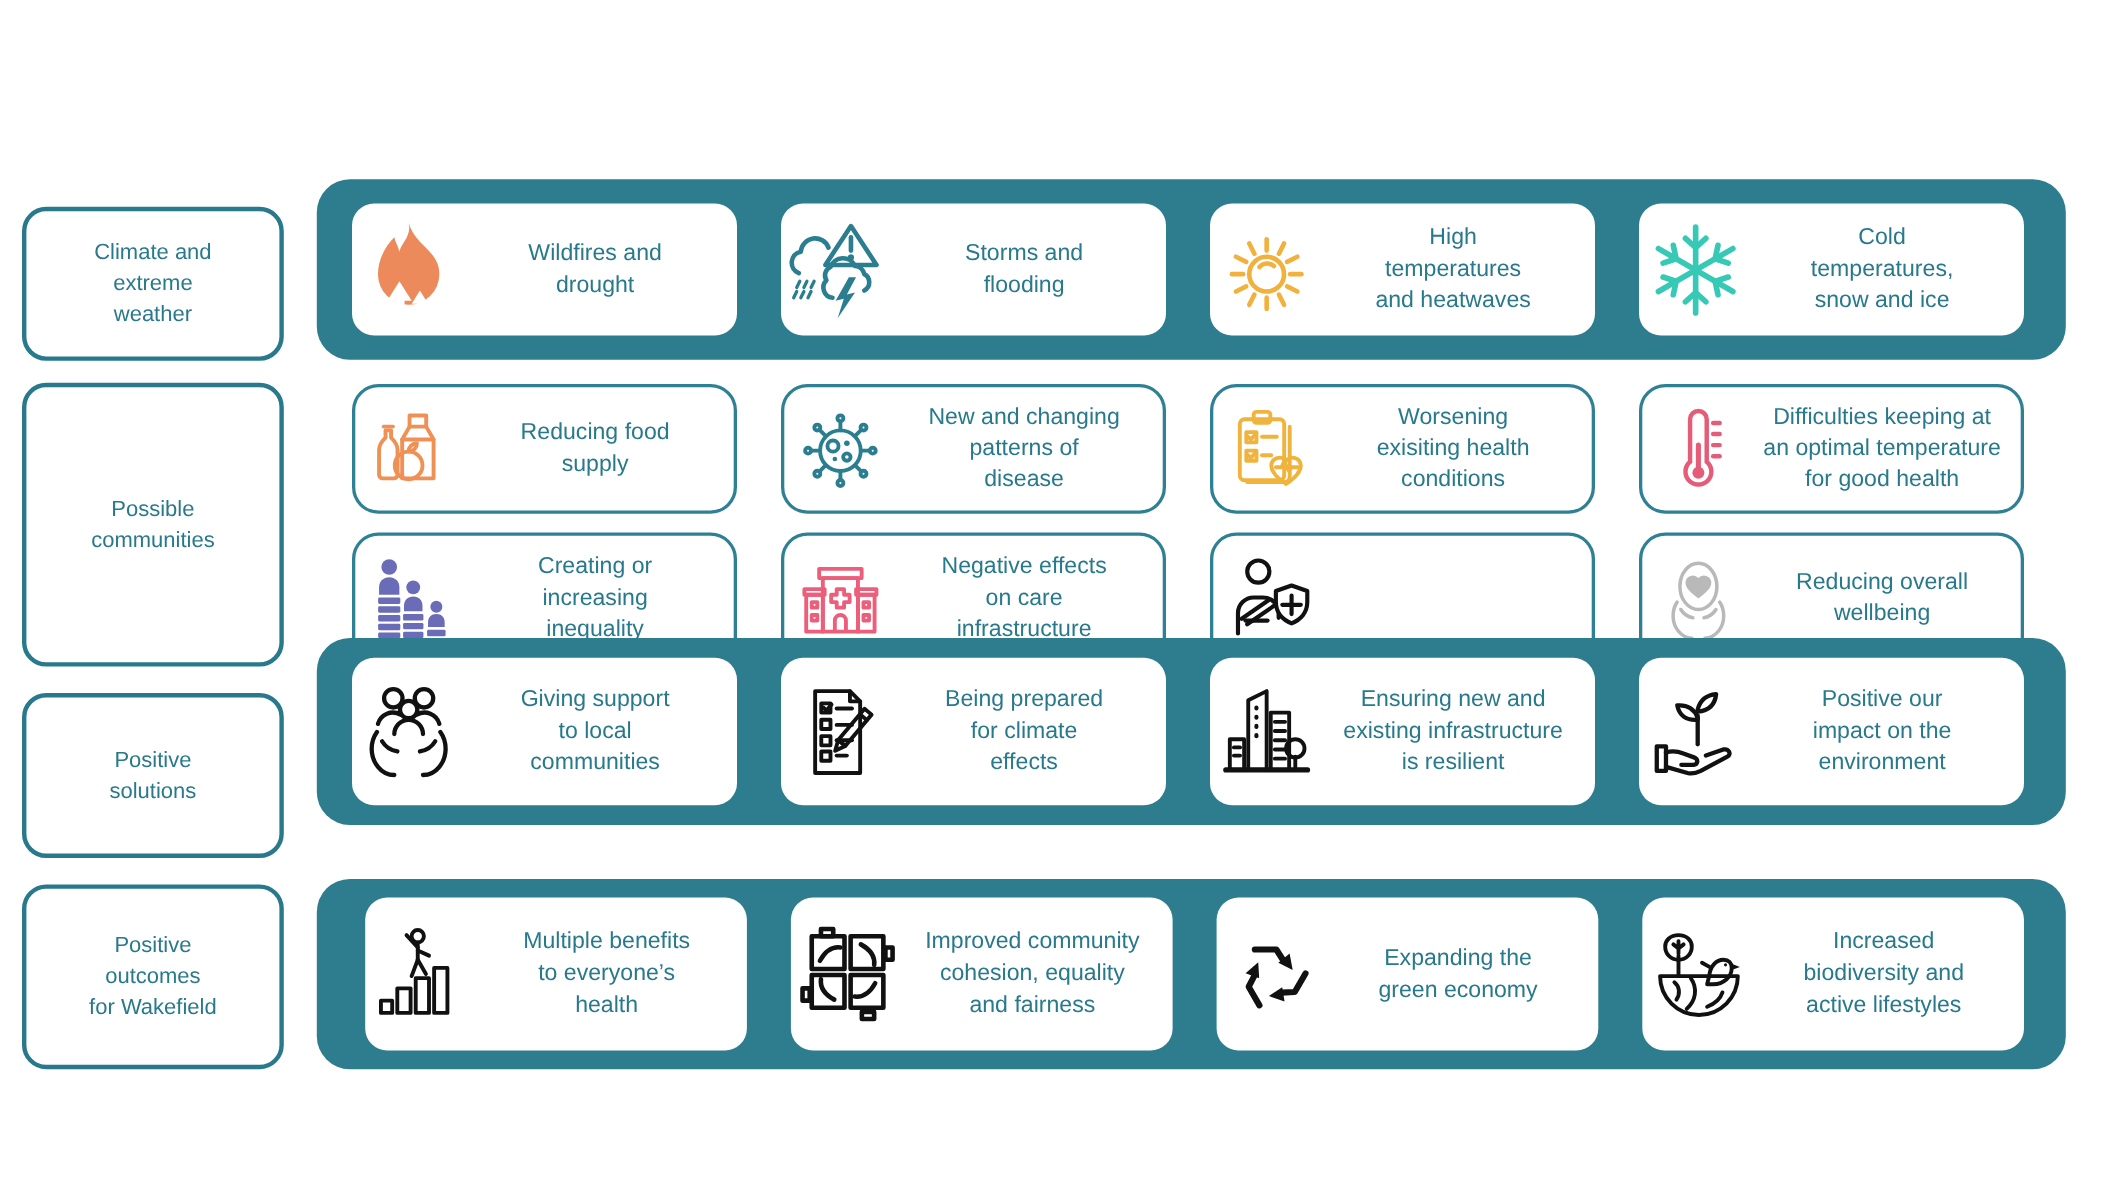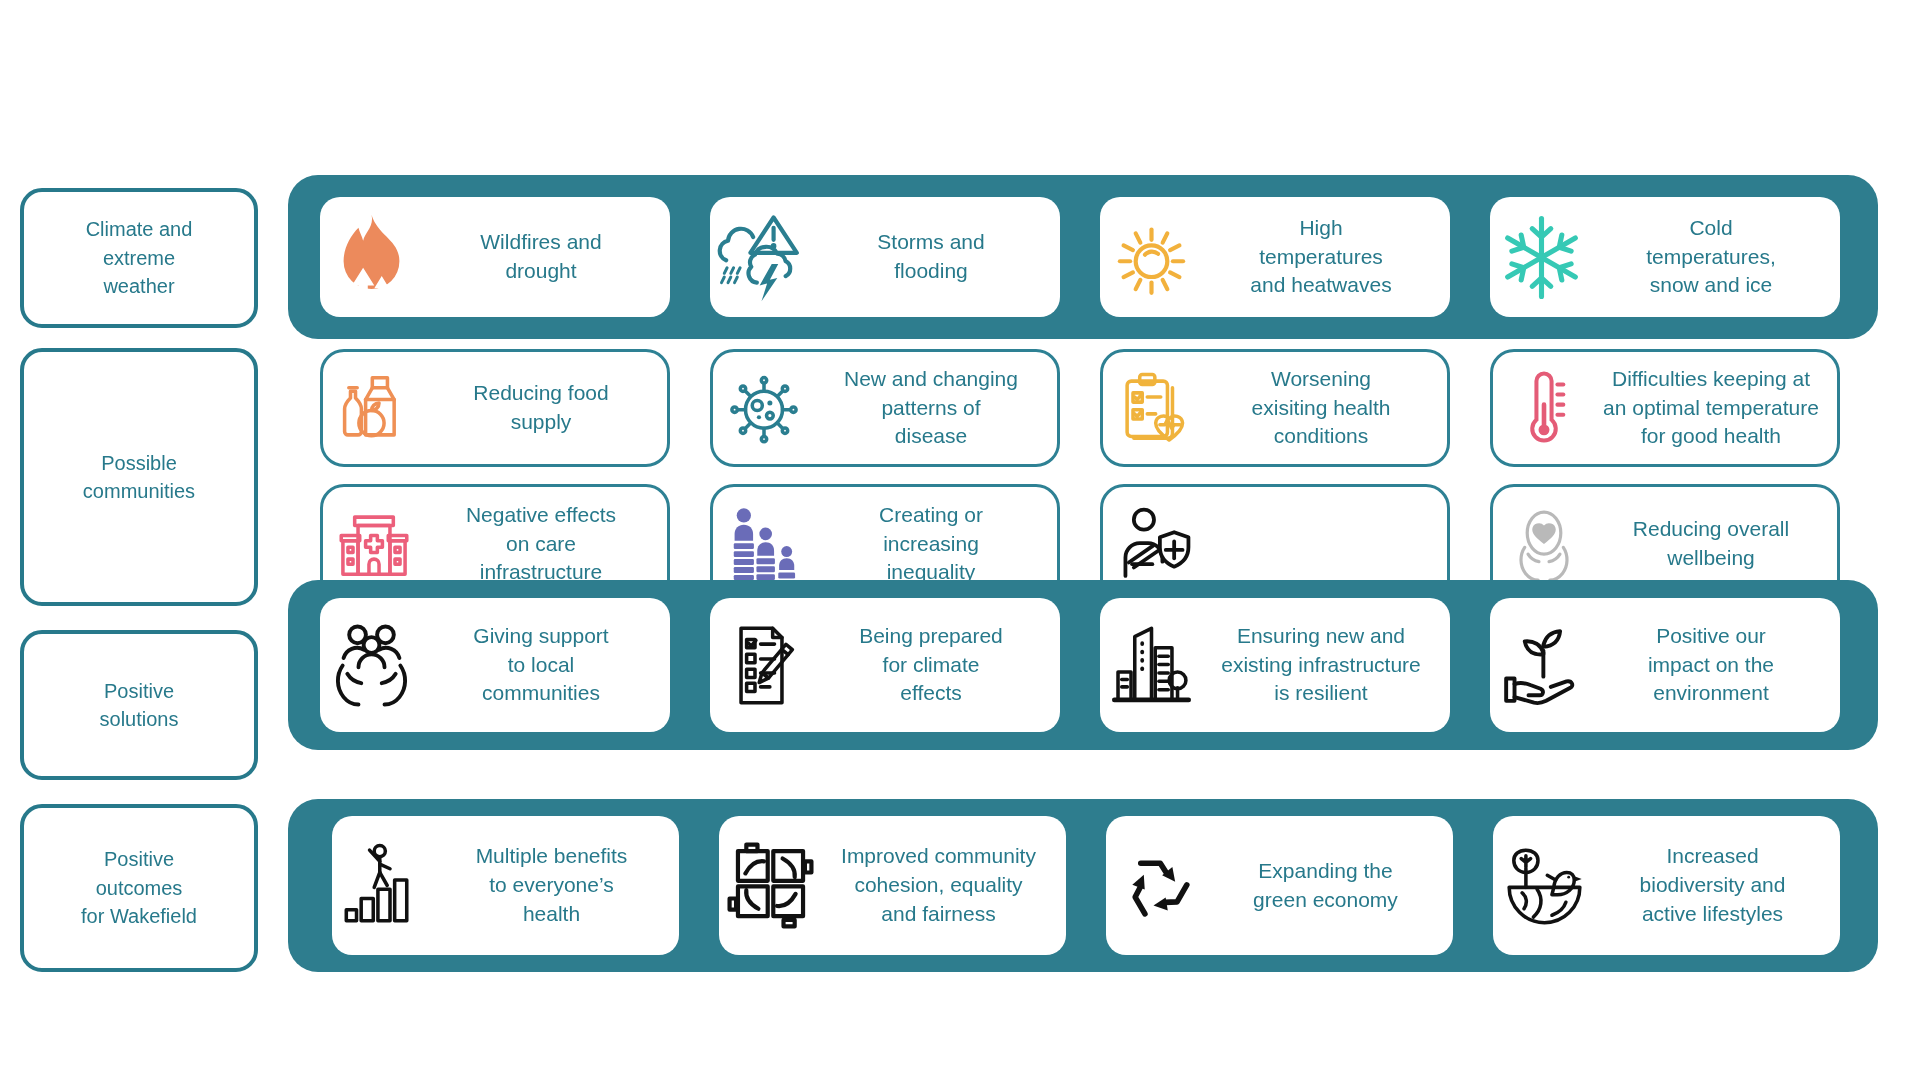--- a/index.html
+++ b/index.html
@@ -20,21 +20,21 @@
     max-width:200px;
   }
   .lb1{top:188px;height:140px;}
   .lb2{top:348px;height:258px;}
   .lb3{top:630px;height:150px;}
   .lb4{top:804px;height:168px;}
 
   
   .band{position:absolute;left:288px;width:1590px;border-radius:30px;box-sizing:border-box;}
   .band.teal{background:#2e7d8e;}
-  .b1{top:175px;height:164px;padding:22px 38px 22px 32px;}
+  .b1{top:163px;height:164px;padding:22px 38px 22px 32px;}
   .b2{top:348px;height:258px;padding:1px 0 0 0;display:flex;flex-direction:column;gap:17px;}
   .b3{top:580px;height:170px;padding:18px 38px 18px 32px;}
   .b4{top:799px;height:173px;padding:17px 38px 17px 44px;}
 
   .card-row{display:flex;gap:40px;height:100%;}
   .b2 .card-row{height:118px;padding:0 38px 0 32px;}
   .b2 .card-row:last-child{height:120px;}
 
   .card{
     flex:1;background:#fff;border-radius:20px;display:flex;align-items:center;
@@ -259,43 +259,20 @@
           </div>
           <div class="card-text">
             <span class="line">Difficulties keeping at</span>
             <span class="line">an optimal temperature</span>
             <span class="line">for good health</span>
           </div>
         </div>
       </div>
     <div class="card-row">
         <div class="card">
-          <div class="icon-wrap" style="color: rgb(236, 95, 123);">
-            <svg viewBox="0 0 100 100" fill="none" stroke="currentColor" stroke-width="4.2" stroke-linejoin="round">
-              <rect x="31" y="28" width="38" height="58"></rect>
-              <rect x="27" y="18" width="46" height="10"></rect>
-              <path d="M46 40h8v6h6v8h-6v6h-8v-6h-6v-8h6z"></path>
-              <path d="M44 86V74a6 6 0 0 1 12 0v12"></path>
-              <rect x="13" y="46" width="18" height="40"></rect>
-              <rect x="69" y="46" width="18" height="40"></rect>
-              <rect x="11" y="40" width="22" height="6"></rect>
-              <rect x="67" y="40" width="22" height="6"></rect>
-              <rect x="19" y="54" width="6" height="6"></rect>
-              <rect x="19" y="68" width="6" height="6"></rect>
-              <rect x="75" y="54" width="6" height="6"></rect>
-              <rect x="75" y="68" width="6" height="6"></rect>
-            </svg>
-          </div>
-          <div class="card-text">
-            <span class="line">Negative effects</span>
-            <span class="line">on care</span>
-            <span class="line">infrastructure</span>
-          </div>
-        </div>
-        <div class="card">
           <div class="icon-wrap" style="color: rgb(106, 108, 184);">
             <svg viewBox="0 0 100 100" fill="currentColor" stroke="none">
               <circle cx="26" cy="16" r="8.5"></circle>
               <path d="M26 27c6.5 0 11 4.5 11 11v8H15v-8c0-6.5 4.5-11 11-11z"></path>
               <rect x="14" y="49" width="24" height="7" rx="1.5"></rect>
               <rect x="14" y="58.5" width="24" height="7" rx="1.5"></rect>
               <rect x="14" y="68" width="24" height="7" rx="1.5"></rect>
               <rect x="14" y="77.5" width="24" height="7" rx="1.5"></rect>
               <rect x="14" y="87" width="24" height="6" rx="1.5"></rect>
               <circle cx="52" cy="38" r="7.5"></circle>
@@ -305,20 +282,43 @@
               <rect x="41" y="86" width="22" height="7" rx="1.5"></rect>
               <circle cx="77" cy="59" r="6.5"></circle>
               <path d="M77 67c5.5 0 9 3.5 9 9v5H68v-5c0-5.5 3.5-9 9-9z"></path>
               <rect x="67" y="84" width="20" height="7" rx="1.5"></rect>
             </svg>
           </div>
           <div class="card-text">
             <span class="line">Creating or</span>
             <span class="line">increasing</span>
             <span class="line">inequality</span>
+          </div>
+        </div>
+        <div class="card">
+          <div class="icon-wrap" style="color: rgb(236, 95, 123);">
+            <svg viewBox="0 0 100 100" fill="none" stroke="currentColor" stroke-width="4.2" stroke-linejoin="round">
+              <rect x="31" y="28" width="38" height="58"></rect>
+              <rect x="27" y="18" width="46" height="10"></rect>
+              <path d="M46 40h8v6h6v8h-6v6h-8v-6h-6v-8h6z"></path>
+              <path d="M44 86V74a6 6 0 0 1 12 0v12"></path>
+              <rect x="13" y="46" width="18" height="40"></rect>
+              <rect x="69" y="46" width="18" height="40"></rect>
+              <rect x="11" y="40" width="22" height="6"></rect>
+              <rect x="67" y="40" width="22" height="6"></rect>
+              <rect x="19" y="54" width="6" height="6"></rect>
+              <rect x="19" y="68" width="6" height="6"></rect>
+              <rect x="75" y="54" width="6" height="6"></rect>
+              <rect x="75" y="68" width="6" height="6"></rect>
+            </svg>
+          </div>
+          <div class="card-text">
+            <span class="line">Negative effects</span>
+            <span class="line">on care</span>
+            <span class="line">infrastructure</span>
           </div>
         </div>
         <div class="card">
           <div class="icon-wrap" style="color: rgb(17, 17, 17);">
             <svg viewBox="0 0 100 100" fill="none" stroke="currentColor" stroke-width="4.5" stroke-linecap="round" stroke-linejoin="round">
               <circle cx="38" cy="21" r="12"></circle>
               <path d="M16 88V66a17 17 0 0 1 17-17h10a17 17 0 0 1 17 17v5"></path>
               <path d="M49 52 20 72"></path>
               <path d="M55 58 26 78"></path>
               <path d="M24 74h24"></path>

